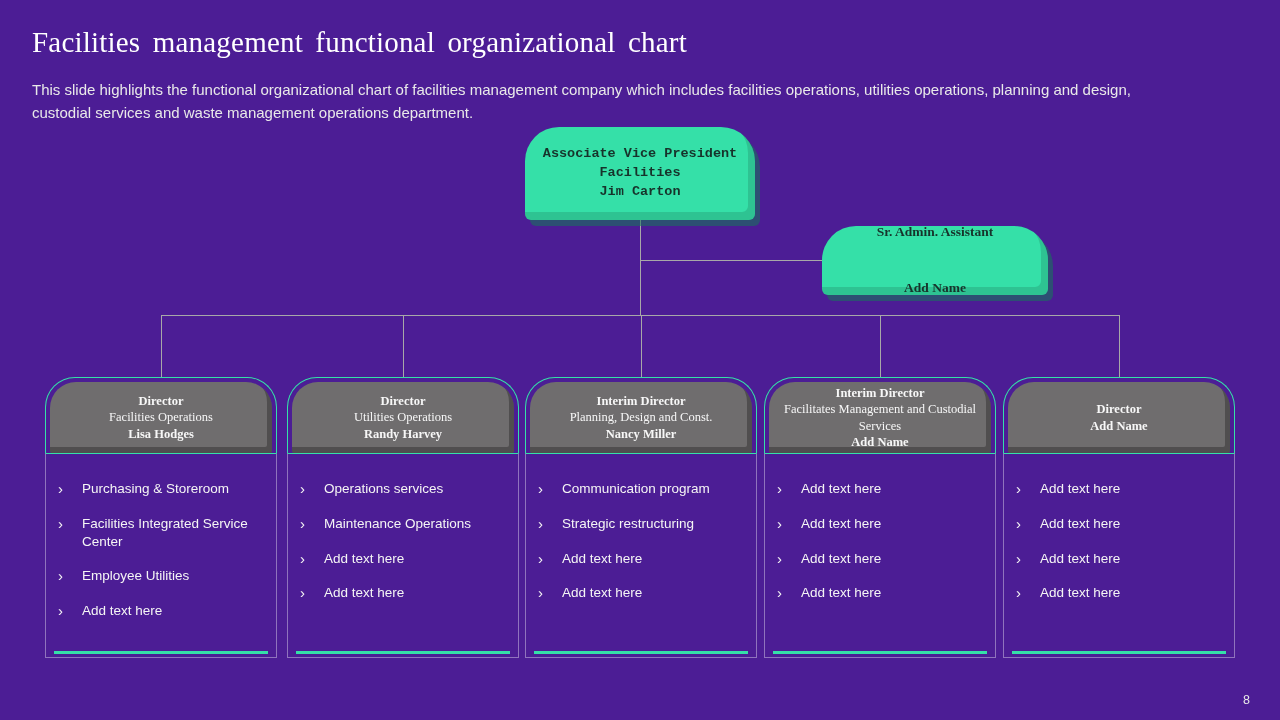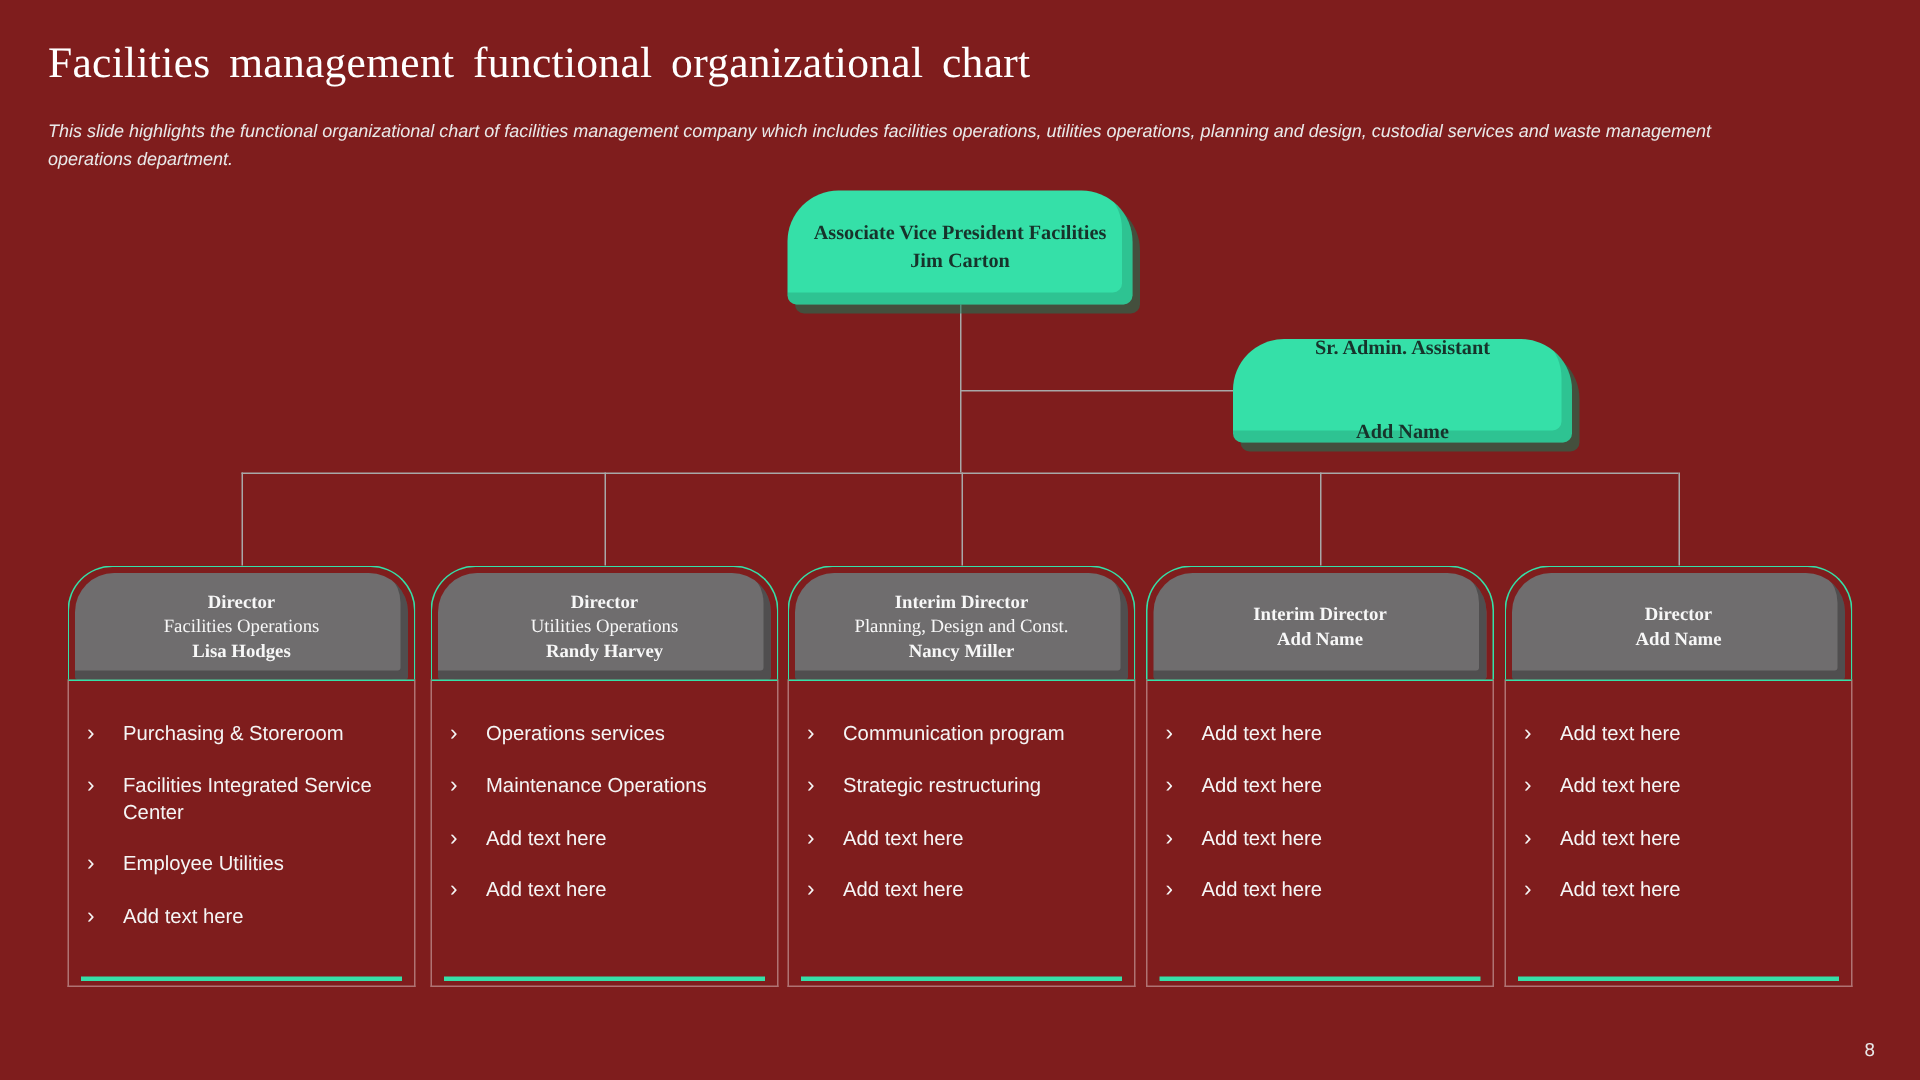--- a/index.html
+++ b/index.html
@@ -1,65 +1,64 @@
 <!DOCTYPE html>
 <html><head>
 <meta charset="utf-8">
 <style>
   * { margin: 0; padding: 0; box-sizing: border-box; }
   html, body { background: #262425; }
   .slide {
     position: relative;
     width: 1280px;
     height: 720px;
-    background: #7f1d1d;
+    background: #4c1d95;
     overflow: hidden;
     font-family: "Liberation Sans", sans-serif;
   }
   
   .slide-title {
     position: absolute;
     left: 32px; top: 26px;
     width: 1100px;
     color: #ffffff;
     font-family: "Liberation Serif", "DejaVu Serif", serif;
     font-size: 29px;
     font-weight: 400;
     word-spacing: 5px;
     letter-spacing: 0.2px;
   }
   .slide-desc {
     position: absolute;
     left: 32px; top: 78px;
     width: 1118px;
     color: #e9e9e9;
-    font-size: 12px;
+    font-size: 15px;
     line-height: 1.55;
-    font-style: italic;
   }
   
   .teal-box {
     position: absolute;
     background: #35e0a8;
     border-radius: 34px 34px 6px 6px;
     display: flex;
     flex-direction: column;
     align-items: center;
     justify-content: center;
     text-align: center;
     color: #17332b;
     font-family: "Liberation Serif", "DejaVu Serif", serif;
     font-weight: 700;
     font-size: 13.5px;
     line-height: 1.4;
     box-shadow: 5px 6px 0 rgba(20, 120, 88, 0.55),
                 inset -7px -8px 0 rgba(0, 0, 0, 0.13);
     padding: 4px 14px;
   }
-  .root-box { left: 525px; top: 127px; width: 230px; height: 76px; }
+  .root-box { left: 525px; top: 127px; width: 230px; height: 93px; font-family: Liberation Mono, monospace; }
   .assistant-box { left: 822px; top: 226px; width: 226px; height: 69px; gap: 37px; }
   
   .conn { position: absolute; background: #a8a8a8; }
   .conn.v { width: 1px; }
   .conn.h { height: 1px; }
   
   .column { position: absolute; top: 377px; width: 232px; }
   .col-1 { left: 45px; }
   .col-2 { left: 287px; }
   .col-3 { left: 525px; }
@@ -239,20 +238,21 @@
         <span class="bullet">›</span>
         <span class="text">Add text here</span>
       </div>
     </div>
   </div>
 
   <div class="column col-4">
     <div class="col-header">
       <div class="col-header-inner">
         <span class="role">Interim Director</span>
+        <span class="dept">Facilitates Management and Custodial Services</span>
         <span class="person">Add Name</span>
       </div>
     </div>
     <div class="col-list">
       <div class="list-item">
         <span class="bullet">›</span>
         <span class="text">Add text here</span>
       </div>
       <div class="list-item">
         <span class="bullet">›</span>

